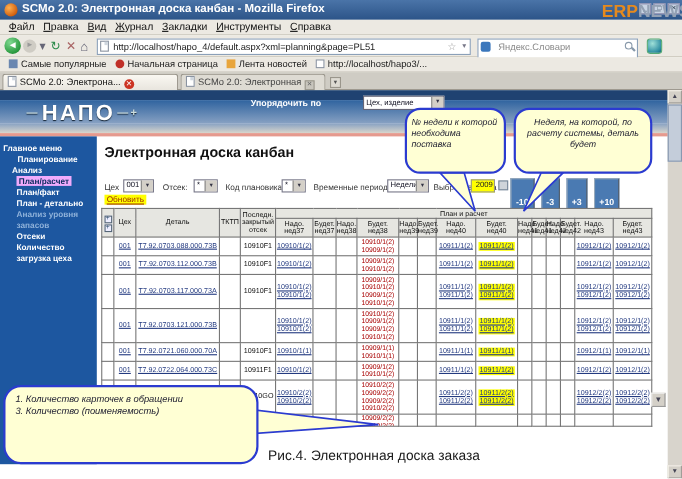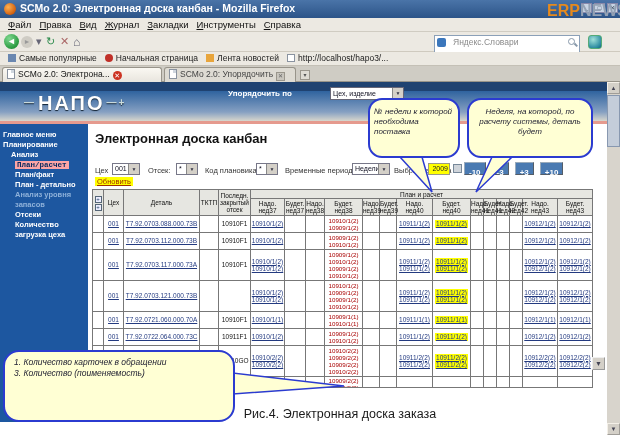--- a/index.html
+++ b/index.html
@@ -60,33 +60,33 @@
   .logo:before { content:"—"; font-size:10px; vertical-align:4px; margin-right:2px; color:#cdd; }
   .logo:after { content:"—+"; font-size:10px; vertical-align:4px; margin-left:2px; color:#cdd; }
   .sortlabel { position:absolute; left:228px; top:89px; color:#fff; font-weight:bold; font-size:8px; }
   .sortselect { position:absolute; left:330px; top:87px; width:74px; height:13px; background:#fff; border:1px solid #667; font-size:7px; line-height:11px; padding-left:2px; color:#112; }
   .selbtn { position:absolute; right:0; top:0; width:11px; height:100%; background:#d4d0c8; border-left:1px solid #888; font-size:5px; text-align:center; color:#334; line-height:11px; }
 
   
   .sidebar { position:absolute; left:0; top:124px; width:88px; height:298px; background:#1d57a0; color:#fff;
     font-size:7.5px; font-weight:bold; padding-top:6px; line-height:10px; }
   .snav { padding-left:3px; }
-  .snav.i1 { padding-left:3px; } .snav.i2 { padding-left:11px; } .snav.i3 { padding-left:15px; }
+  .snav.i1 { padding-left:16px; } .snav.i2 { padding-left:11px; } .snav.i3 { padding-left:15px; }
   .snav.muted { color:#8fb2da; }
-  .snav.selected span { background:#fca5a5; color:#0c2c60; padding:0 2px;font-family:Liberation Mono, monospace; }
+  .snav.selected span { background:#f0abfc; color:#0c2c60; padding:0 2px; }
 
   
   .pagetitle { position:absolute; left:95px; top:131px; font-size:13px; font-weight:bold; color:#111; }
   .filters { position:absolute; left:0; top:0; }
   .flabel { position:absolute; top:166px; font-size:7.5px; color:#333; white-space:nowrap; }
   .fselect { position:absolute; top:163px; height:12px; background:#fff; border:1px solid #778; font-size:7px; line-height:10px; padding-left:2px; color:#112; }
   .datefield { position:absolute; left:428px; top:163px; width:22px; height:12px; background:#ffff00; border:1px solid #998; font-size:7px; line-height:10px; text-align:right; padding-right:1px; color:#222; }
   .calicon { position:absolute; left:453px; top:164px; width:9px; height:9px; background:#cfd4da; border:1px solid #789; }
   .weeknav { position:absolute; left:464px; top:162px; display:flex; gap:6px; }
-  .weeknav button { background:#4a7ab2; color:#fff; font-weight:bold; font-size:8px; border:1px outset #9ab; height:13px; padding:5px 4px; font-family:"Liberation Sans",sans-serif; }
+  .weeknav button { background:#4a7ab2; color:#fff; font-weight:bold; font-size:8px; border:1px outset #9ab; height:13px; padding:16px 4px; font-family:"Liberation Sans",sans-serif; }
   .refresh { position:absolute; left:95px; top:177px; background:#ffff00; color:#a03000; font-size:7.5px; padding:0 2px; text-decoration:underline; }
 
   
   #kanban-wrap { position:absolute; left:92px; top:189px; z-index:1; }
   table.kanban { border-collapse:collapse; table-layout:fixed; width:500px; font-size:6.5px; color:#111; }
   table.kanban th { background:#e6e6e1; border:1px solid #777; font-weight:normal; line-height:7px; padding:1px 0; text-align:center; }
   table.kanban th.grouphead { height:9px; line-height:7px; padding:0; font-size:6.5px; }
   table.kanban td { border:1px solid #777; background:#fff; text-align:center; vertical-align:middle; padding:1px 0; line-height:7.5px; }
   td.red { background:#f00; }
   .redln { display:block; color:#a80000; font-size:6.2px; line-height:7px; }
@@ -129,34 +129,40 @@
 
   <div class="menubar" id="menubar"><span class="mi"><u>Ф</u>айл</span><span class="mi"><u>П</u>равка</span><span class="mi"><u>В</u>ид</span><span class="mi"><u>Ж</u>урнал</span><span class="mi"><u>З</u>акладки</span><span class="mi"><u>И</u>нструменты</span><span class="mi"><u>С</u>правка</span></div>
 
   <div class="navbar">
     <span class="backbtn">◄</span>
     <span class="fwdbtn">►</span>
     <span class="navglyph" style="left:36px">▾</span>
     <span class="navglyph" style="left:46px;color:#2a8a4a">↻</span>
     <span class="navglyph" style="left:60px;color:#aa6666">✕</span>
     <span class="navglyph" style="left:73px;font-size:12px">⌂</span>
+    <div class="urlbox">
+      <span class="pageicon" style="position:absolute;left:2px;top:1px"></span>
+      <span class="urltext">http://localhost/hapo_4/default.aspx?xml=planning&amp;page=PL51</span>
+      <span class="star">☆</span>
+      <span class="ddcaret">▼</span>
+    </div>
     <div class="searchbox">
       <span class="engineicon"></span>
       <span class="searchtext">Яндекс.Словари</span>
       <span class="magicon"></span>
     </div>
     <span class="quickicon"></span>
   </div>
 
   <div class="bookbar" id="bookbar"><span class="bk"><span class="bkicon" style="background: rgb(106, 135, 176);"></span>Самые популярные</span><span class="bk"><span class="bkicon" style="background: rgb(192, 48, 40); border-radius: 50%;"></span>Начальная страница</span><span class="bk"><span class="bkicon" style="background: rgb(232, 165, 60);"></span>Лента новостей</span><span class="bk"><span class="bkicon" style="background: rgb(255, 255, 255); border: 1px solid rgb(138, 147, 160);"></span>http://localhost/hapo3/...</span></div>
 
   <div class="tabbar" id="tabbar">
     <span class="tabextra">▾</span>
   <div class="tab active"><span class="pageicon" style="vertical-align:-2px;margin-right:3px"></span><span>SCMo 2.0: Электрона...</span><span class="closedot">✕</span></div>
-      <div class="tab inactive"><span class="pageicon" style="vertical-align:-2px;margin-right:3px"></span><span>SCMo 2.0: Упорядочить</span><span class="closegray">✕</span></div>
+      <div class="tab inactive"><span class="pageicon" style="vertical-align:-2px;margin-right:3px"></span><span>SCMo 2.0: Электронная</span><span class="closegray">✕</span></div>
     </div>
 
   <div class="band1"></div>
   <div class="band2"></div>
   <div class="band3"></div>
   <div class="salmon"></div>
   <div class="logo">НАПО</div>
   <div class="sortlabel">Упорядочить по</div>
   <div class="sortselect">
     <span>Цех, изделие</span>

